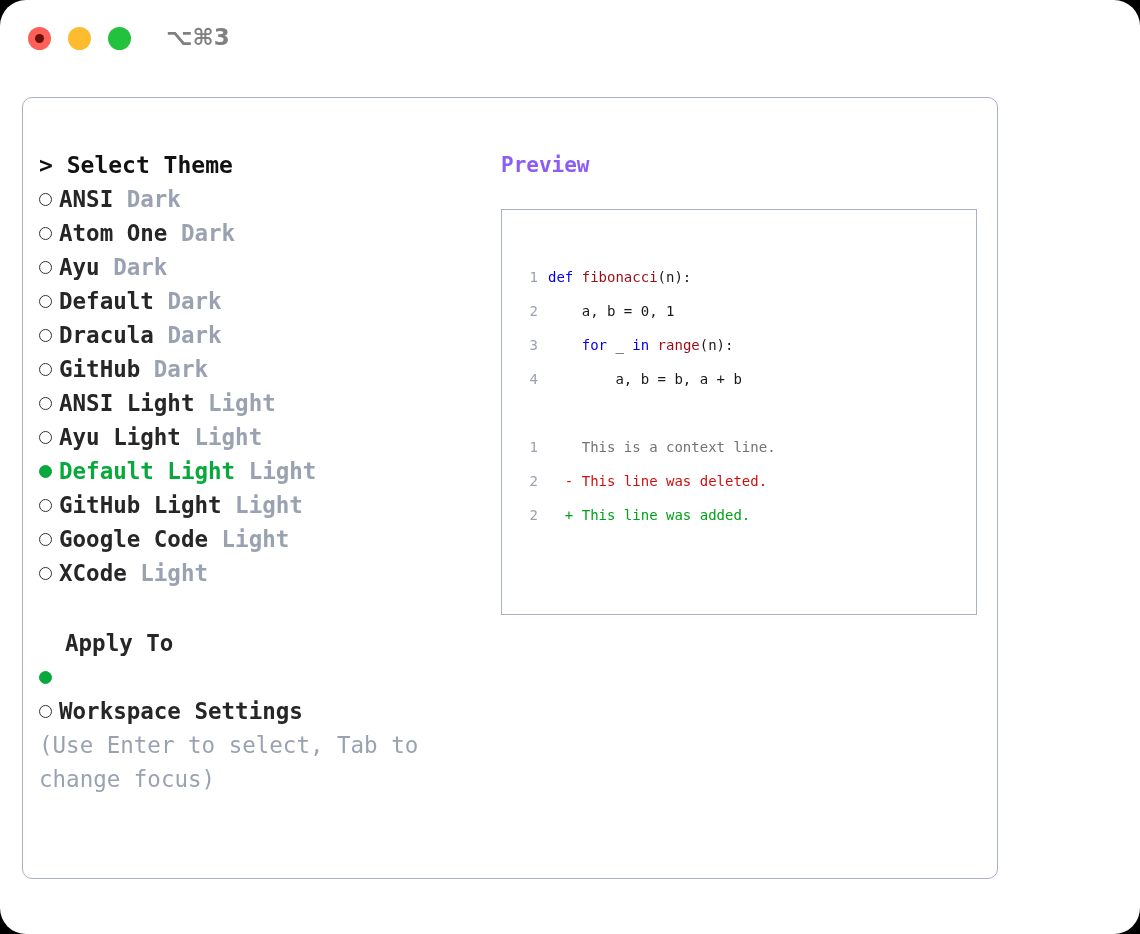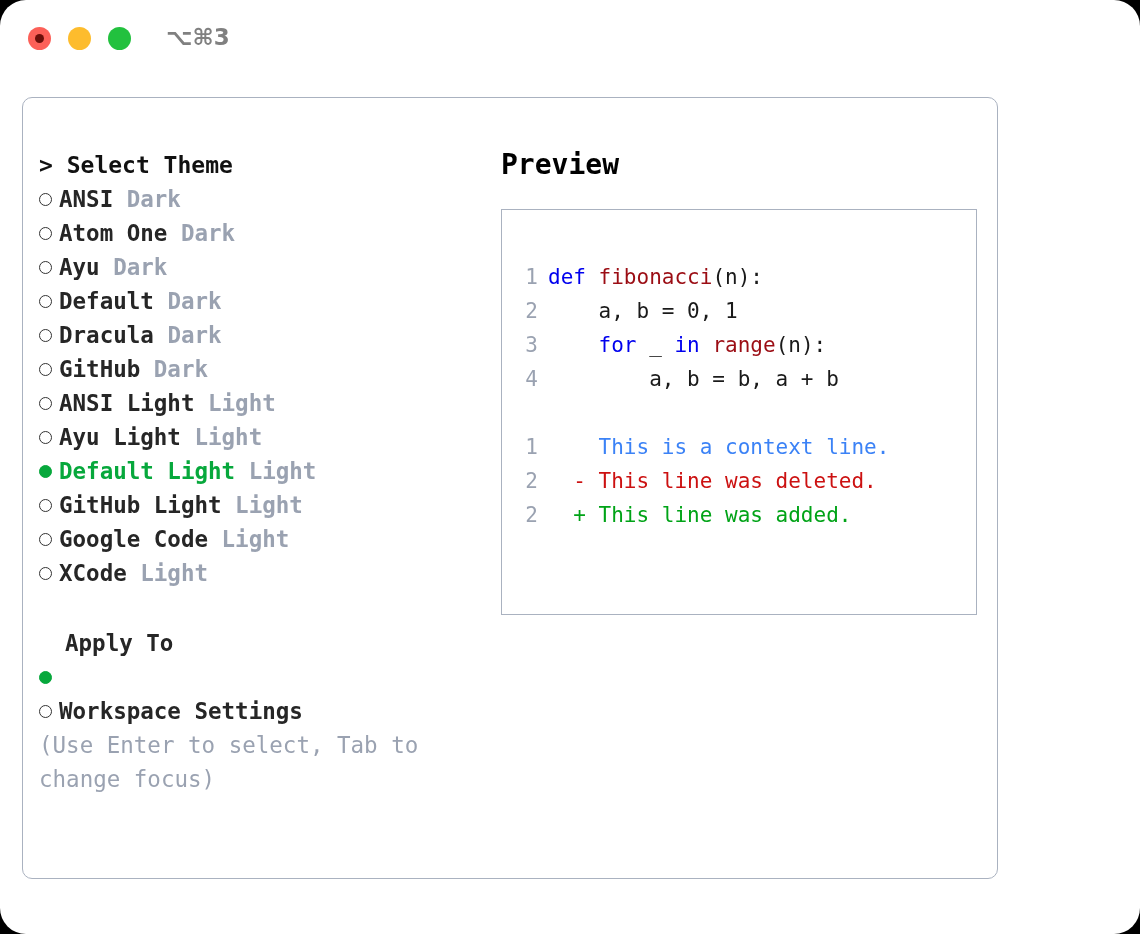--- a/index.html
+++ b/index.html
@@ -131,22 +131,22 @@
   }
 
   
   #right-col {
     position: absolute;
     left: 478px;
     top: 50px;
     width: 490px;
   }
   #preview-title {
-    font-size: 28px;
-    color: #000000;
+    font-size: 21px;
+    color: #8b5cf6;
     font-weight: bold;
     line-height: 34px;
   }
   #preview-box {
     margin-top: 27px;
     width: 476px;
     height: 406px;
     border: 1.5px solid #aab2c0;
     box-sizing: border-box;
     position: relative;
@@ -154,35 +154,35 @@
   }
   #code-area {
     position: absolute;
     left: 14px;
     top: 50px;
     width: 450px;
   }
   .code-line {
     height: 34px;
     line-height: 34px;
-    font-size: 21px;
+    font-size: 14px;
     white-space: pre;
   }
   .lineno {
     display: inline-block;
     width: 22px;
     text-align: right;
     color: #9aa2b1;
     margin-right: 10px;
   }
   .kw   { color: #0000ee; }
   .fn   { color: #9b0d14; }
   .plain{ color: #1a1a1a; }
   .diff-gap { height: 34px; }
-  .ctx  { color: #3b82f6; }
+  .ctx  { color: #737373; }
   .del  { color: #cc1111; }
   .add  { color: #00a317; }
 </style>
 </head>
 <body>
 
 <div id="app-card">
 
   <div id="titlebar">
     <div class="traffic-light" id="tl-close"></div>

